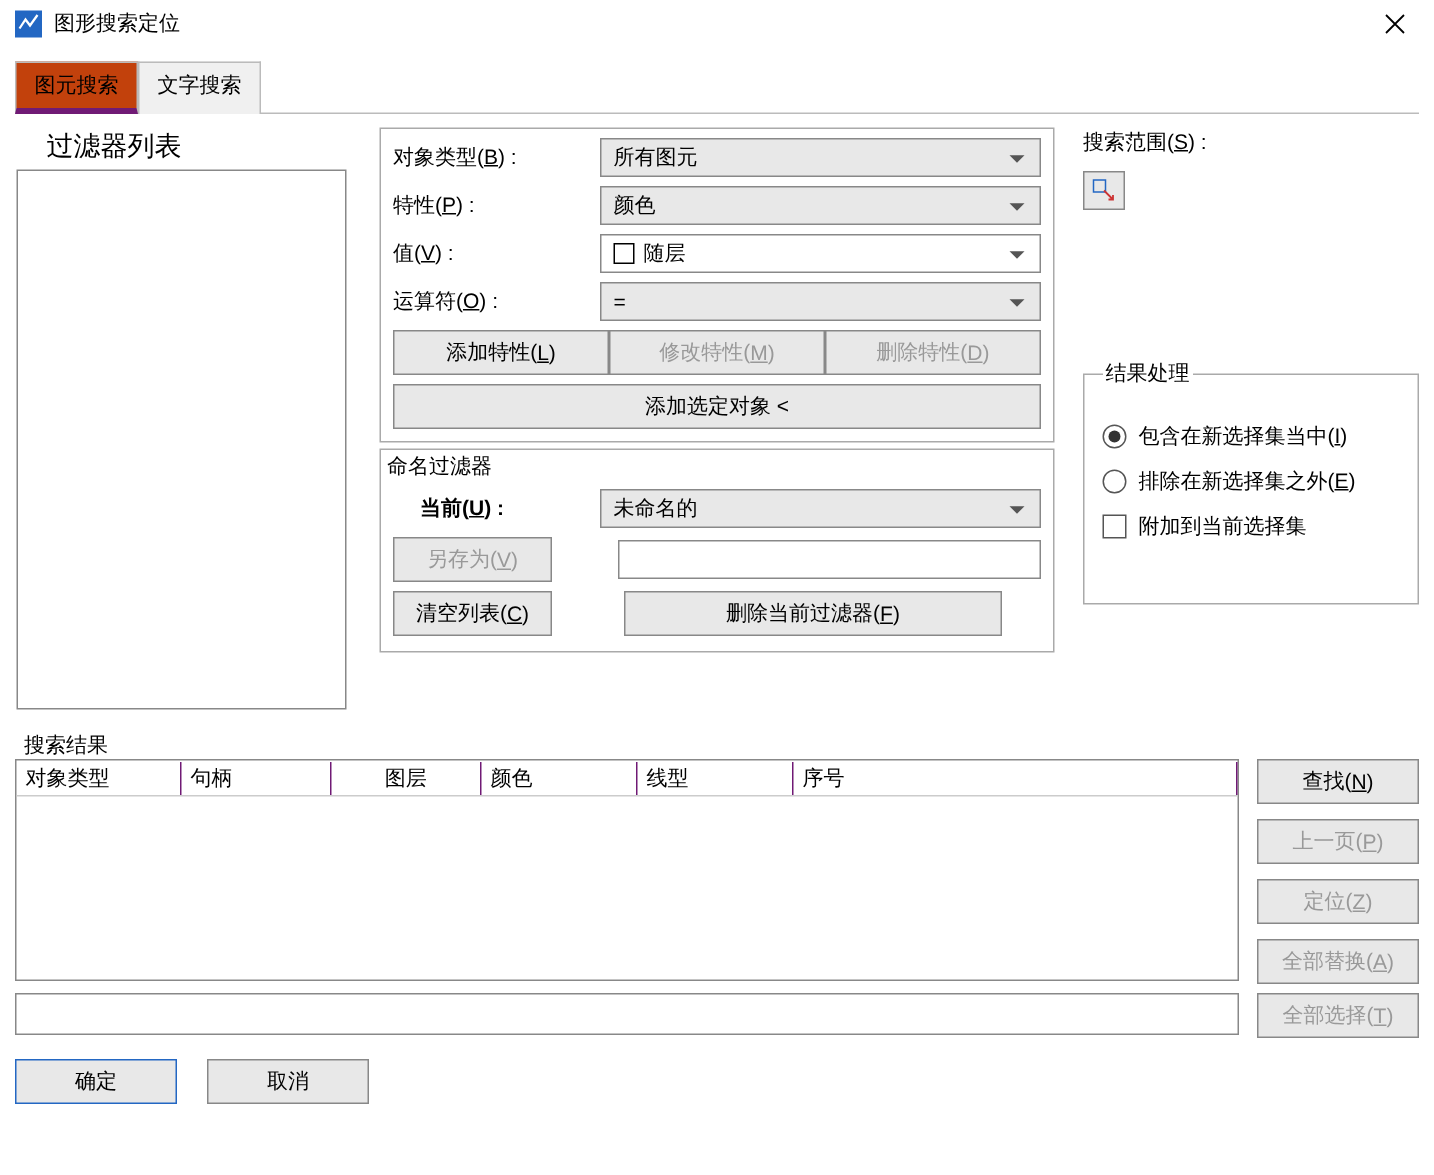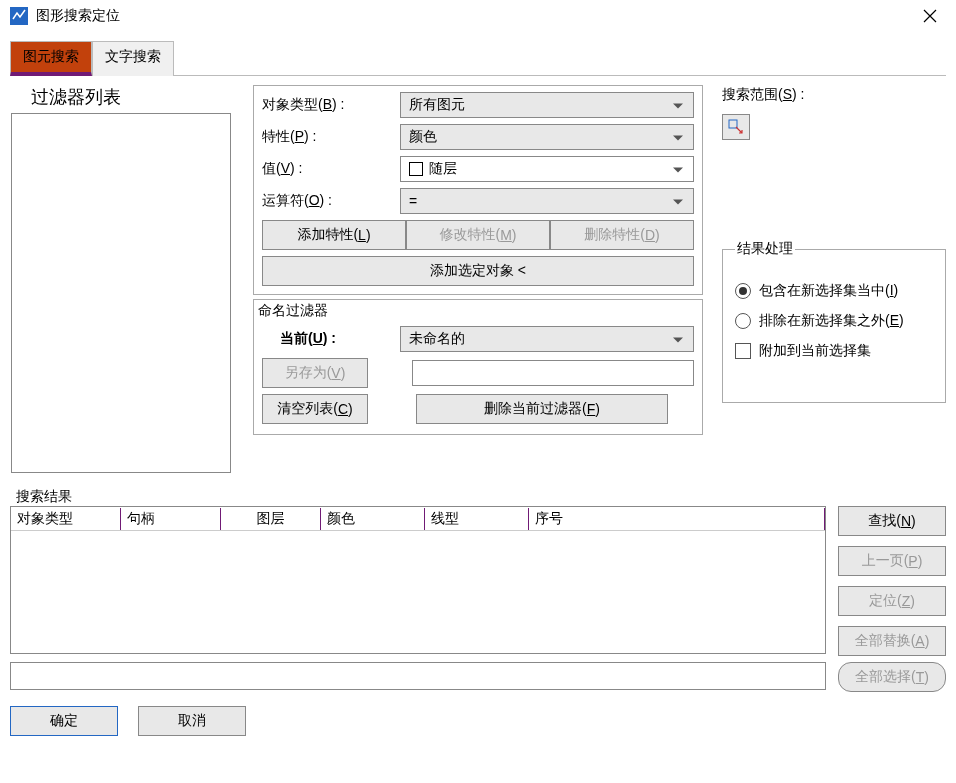--- a/index.html
+++ b/index.html
@@ -225,21 +225,21 @@
     }
     .results-btns { width: 108px; display: flex; flex-direction: column; gap: 10px; }
     .results-btns .btn { width: 100%; }
     .bottom-input-row { margin-top: 6px; display: flex; gap: 12px; }
     .bottom-input {
       flex: 1;
       height: 28px;
       border: 1px solid #888;
       background: #fff;
     }
-    .bottom-input-row .btn { width: 108px; border-radius: 13px; }
+    .bottom-input-row .btn { width: 108px; }
     .dialog-btns {
       display: flex;
       gap: 20px;
       margin-top: 14px;
     }
     .dialog-btns .btn { width: 108px; height: 30px; }
     .dialog-btns .btn.primary { border: 1px solid #2367c3; }
     .u { text-decoration: underline; }
     .create-filter-box { border: 1px solid #aaa; padding: 0; }
     .create-filter-header { font-size: 14px; padding: 2px 4px 0 4px; }

